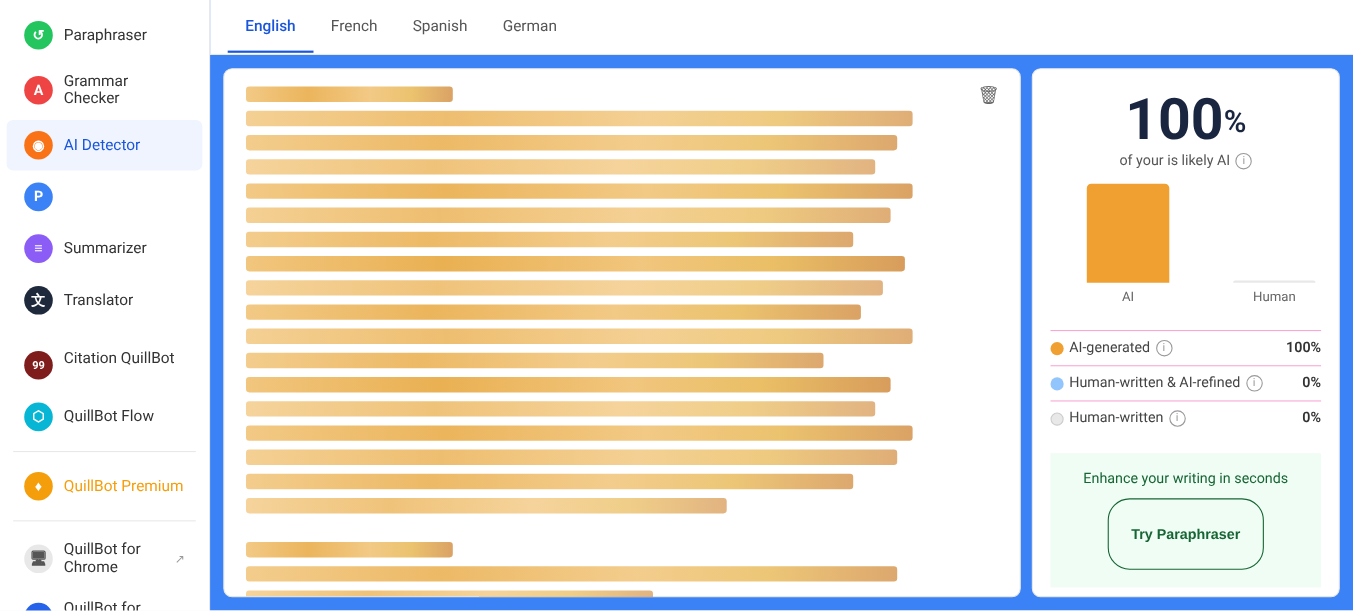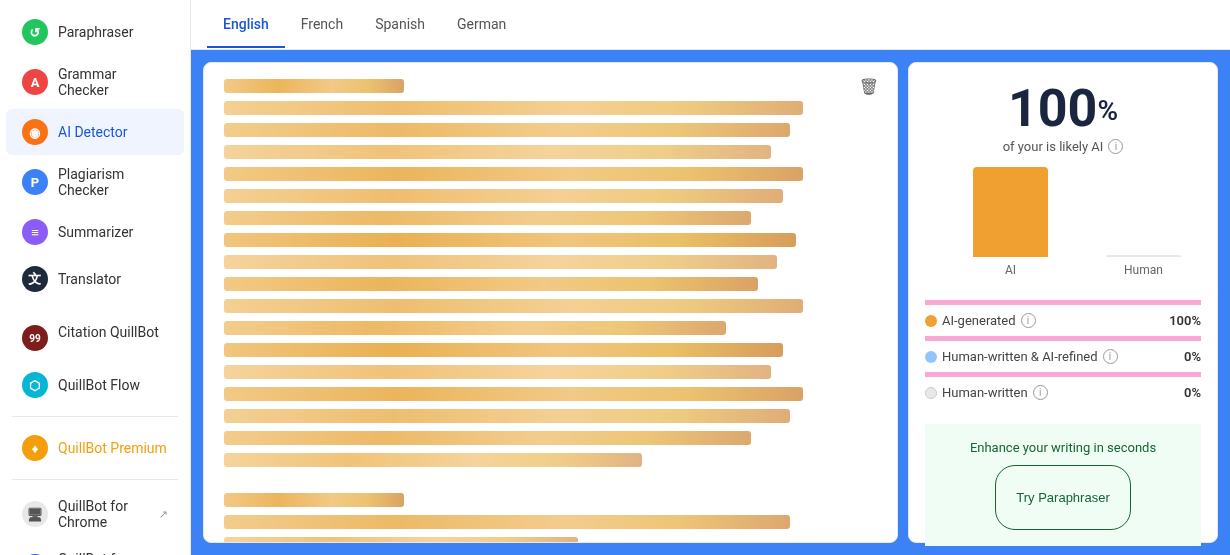--- a/index.html
+++ b/index.html
@@ -127,21 +127,21 @@
     }
     .text-gap { height: 18px; }
 
     
     .text-content::-webkit-scrollbar { width: 6px; }
     .text-content::-webkit-scrollbar-track { background: #f1f1f1; }
     .text-content::-webkit-scrollbar-thumb { background: #ccc; border-radius: 3px; }
 
     
     .results-panel {
-      width: 310px;
+      width: 280px;
       background: #fff;
       margin: 12px 12px 12px 10px;
       border-radius: 8px;
       border: 1px solid #e8e8e8;
       display: flex;
       flex-direction: column;
       padding: 20px 16px 16px;
       flex-shrink: 0;
     }
 
@@ -211,21 +211,21 @@
       background: #ddd;
       margin: 0 20px 10px;
     }
 
     
     .stats-section { margin-top: 8px; }
     .stat-row {
       display: flex;
       align-items: center;
       padding: 8px 0;
-      border-top: 5px solid #f9a8d4;
+      border-top: 1px solid #f9a8d4;
       font-size: 13px;
       color: #444;
       text-align: right;
     }
     .stat-label { flex: 1; display: flex; align-items: center; gap: 5px; }
     .stat-dot {
       width: 12px;
       height: 12px;
       border-radius: 50%;
       flex-shrink: 0;
@@ -249,21 +249,21 @@
       margin-bottom: 10px;
     }
     .try-btn {
       border: 1.5px solid #166534;
       background: transparent;
       color: #166534;
       font-size: 13px;
       padding: 24px 20px;
       border-radius: 20px;
       cursor: pointer;
-      font-weight: 400;
+      font-weight: 700;
     }
   </style>
 </head>
 <body>
 
 <nav class="sidebar">
   <div class="sidebar-items">
 
     <div class="sidebar-item">
       <div class="icon-circle" style="background:#22c55e;">↺</div>
@@ -275,21 +275,20 @@
       <span>Grammar Checker</span>
     </div>
 
     <div class="sidebar-item active">
       <div class="icon-circle" style="background:#f97316;">◉</div>
       <span>AI Detector</span>
     </div>
 
     <div class="sidebar-item">
       <div class="icon-circle" style="background:#3b82f6;">P</div>
-      <span>Plagiarism Checker</span>
     </div>
 
     <div class="sidebar-item">
       <div class="icon-circle" style="background:#8b5cf6;">≡</div>
       <span>Summarizer</span>
     </div>
 
     <div class="sidebar-item">
       <div class="icon-circle" style="background:#1e293b;">文</div>
       <span>Translator</span>

